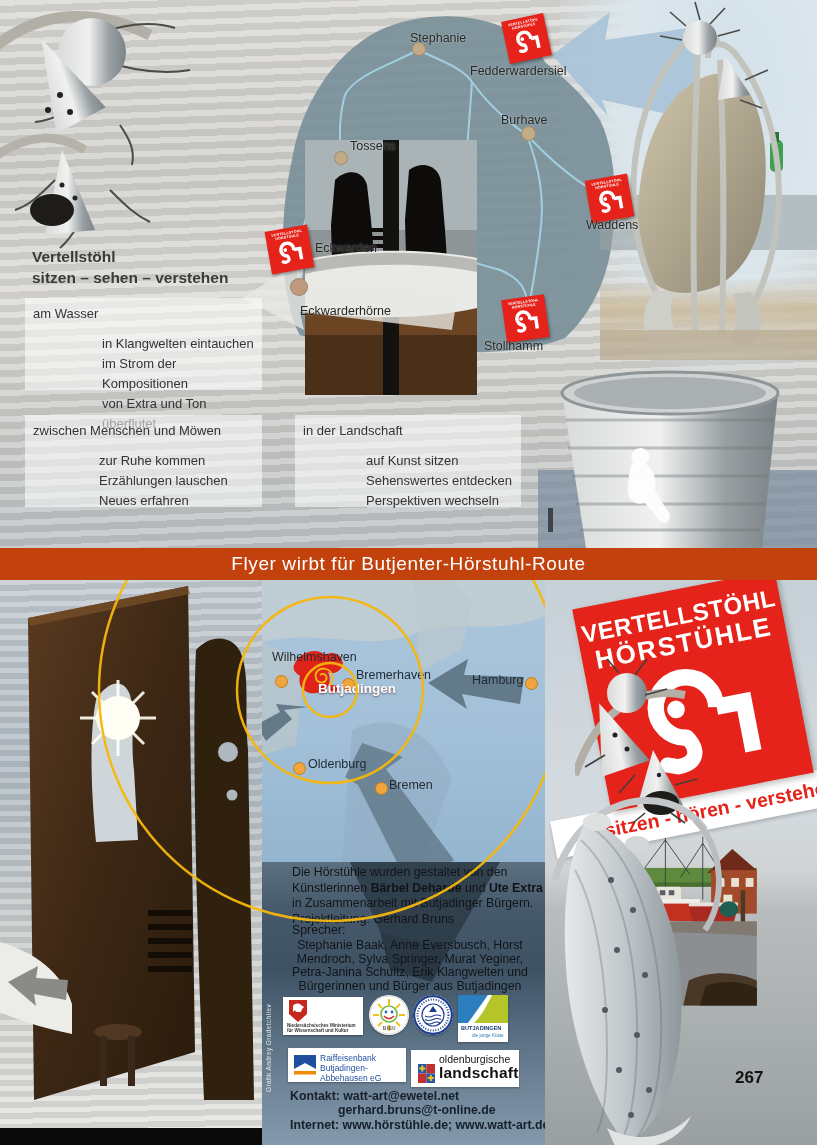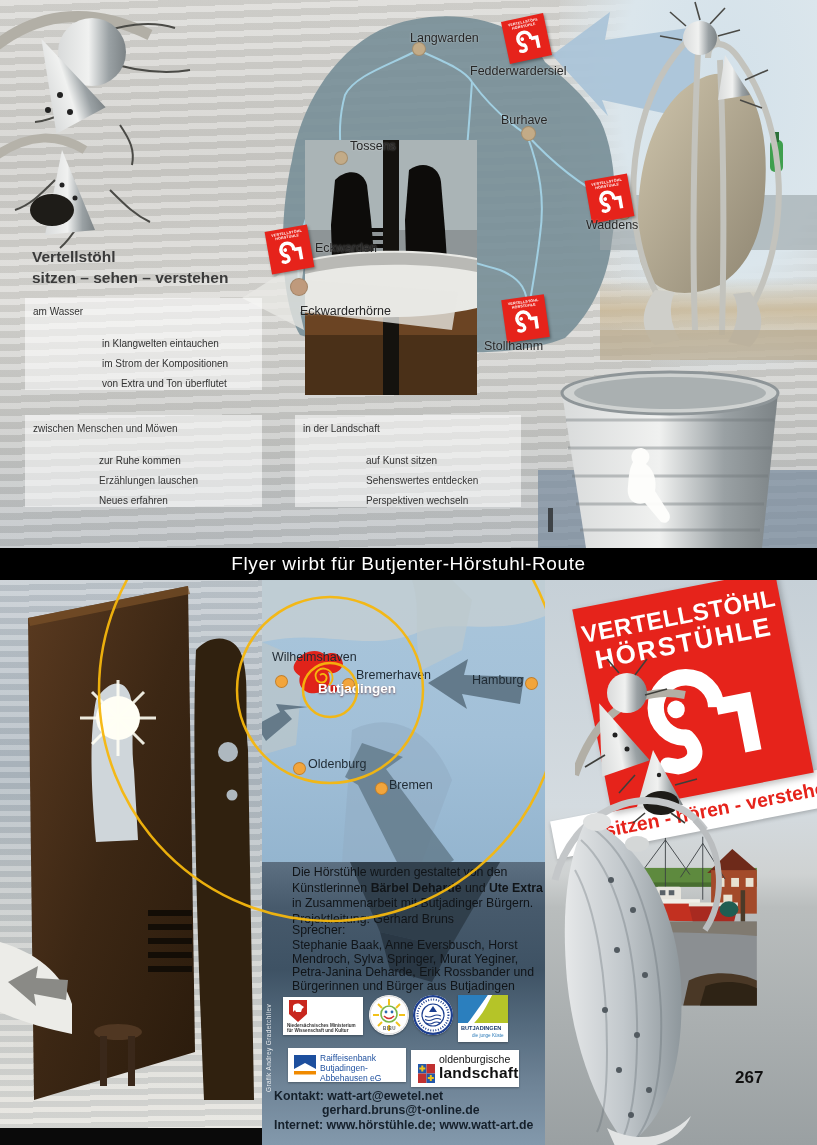--- a/index.html
+++ b/index.html
@@ -11,54 +11,54 @@
   .top-section{left:0;top:0;width:817px;height:548px;
     background:
       repeating-linear-gradient(178deg,rgba(255,255,255,.25) 0 6px,rgba(160,160,156,.18) 6px 13px),
       linear-gradient(180deg,#d7d6d2 0%,#cccbc7 30%,#d8d7d3 55%,#c3c4c2 80%,#b7bcc0 100%);}
   .tr-sky{left:560px;top:0;width:257px;height:370px;
     background:radial-gradient(ellipse at 65% 25%,#d3e1ea 0%,#dbe6ec 45%,rgba(219,230,236,0) 78%);}
   .tr-sand{left:600px;top:278px;width:217px;height:80px;
     background:linear-gradient(180deg,rgba(201,182,147,0) 0%,rgba(201,182,147,.8) 40%,rgba(176,166,148,0) 100%);}
 
   .title-block{left:32px;top:246px;color:#3a3a3a;font-weight:bold;font-size:15.5px;line-height:21px;}
-  .tbox{background:rgba(255,255,255,.55);color:#333;font-size:10px;}
+  .tbox{background:rgba(255,255,255,.55);color:#333;font-size:13px;}
   .tbox .bh{padding:8px 0 0 8px;}
   .tbox .bl{line-height:20px;}
 
   .place-label{position:absolute;color:#262626;font-size:12.5px;text-shadow:0 0 2px rgba(255,255,255,.5);white-space:nowrap;}
   .vdot{position:absolute;border-radius:50%;background:#c3ab87;border:1px solid rgba(120,100,70,.4);}
 
   .marker{position:absolute;width:43px;height:43px;background:#e6231b;
     box-shadow:1px 2px 3px rgba(0,0,0,.35);text-align:center;padding-top:3px;box-sizing:border-box;}
   .marker .ml{font-size:3.6px;line-height:4.2px;color:#fff;font-weight:bold;letter-spacing:.2px;}
   .marker svg{width:27px;height:27px;margin-top:0px;}
 
   
-  .band{left:0;top:548px;width:817px;height:32px;background:#000000;color:#fff;
+  .band{left:0;top:548px;width:817px;height:32px;background:#c2410c;color:#fff;
     display:flex;align-items:center;justify-content:center;
     font-size:19px;font-weight:300;letter-spacing:.6px;}
 
   
   .bottom-section{left:0;top:580px;width:817px;height:565px;background:#9fb4c4;}
   .photo-left{left:0;top:0;width:262px;height:565px;z-index:1;
     background:
       repeating-linear-gradient(179deg,rgba(255,255,255,.2) 0 5px,rgba(140,150,158,.2) 5px 11px),
       linear-gradient(180deg,#c2c9cf 0%,#aeb8c0 35%,#cfd0cc 70%,#e7e5df 100%);}
   .flyer-mid{left:262px;top:0;width:283px;height:673px;z-index:2;}
   .mid-map{left:0;top:0;width:283px;height:282px;background:linear-gradient(180deg,#aac6db 0%,#a2c0d8 55%,#94b5cf 100%);}
   .mid-lower{left:0;top:282px;width:283px;height:283px;
     background:linear-gradient(180deg,#5d7082 0%,#475a6c 16%,#3e5264 38%,#556b7e 58%,#6e8396 78%,#8399ac 100%);}
   .city-label{position:absolute;color:#1f2a33;font-size:12.5px;white-space:nowrap;z-index:7;}
   .city-dot{position:absolute;width:11px;height:11px;border-radius:50%;background:#f2a53c;border:1px solid rgba(150,90,20,.5);z-index:6;}
   .region-label{position:absolute;color:#fff;font-weight:bold;font-size:13.5px;z-index:7;text-shadow:0 1px 2px rgba(80,0,0,.6);}
 
   .midtext{position:absolute;color:#101418;font-size:12.3px;z-index:8;white-space:nowrap;}
   .credits{line-height:15.6px;}
-  .sprecher{line-height:13.5px;}
+  .sprecher{line-height:13.5px;text-align:center;}
   .kontakt{line-height:14.4px;font-weight:bold;color:#15202b;}
   .vcredit{position:absolute;left:3px;top:512px;transform-origin:0 0;transform:rotate(-90deg);
     color:rgba(255,255,255,.85);font-size:6.5px;letter-spacing:.4px;z-index:8;white-space:nowrap;}
 
   .lg{position:absolute;background:#fff;z-index:8;box-shadow:0 1px 2px rgba(0,0,0,.3);}
   .lg-ministry{left:21px;top:417px;width:80px;height:38px;font-size:4.6px;color:#333;font-weight:bold;}
   .lg-ministry .mtxt{position:absolute;left:4px;top:26px;line-height:5.2px;}
   .lg-circle{border-radius:50%;}
   .lg-bank{left:26px;top:468px;width:118px;height:34px;}
   .lg-bank .bt{position:absolute;left:32px;top:5px;color:#1d4f9e;font-size:8.5px;line-height:10px;}
@@ -262,21 +262,21 @@
         </svg>
     </div>
     <div class="marker" style="left:504px;top:297px;transform:rotate(-8deg)">
       <div class="ml">VERTELLSTÖHL</div>
       <div class="ml">HÖRSTÜHLE</div>
       <svg viewBox="0 0 100 100">
           <use href="#chairGlyph"></use>
         </svg>
     </div>
 
-    <span class="place-label" style="left:410px;top:31px">Langwarden</span>
+    <span class="place-label" style="left:410px;top:31px">Stephanie</span>
     <span class="place-label" style="left:470px;top:64px">Fedderwardersiel</span>
     <span class="place-label" style="left:501px;top:113px">Burhave</span>
     <span class="place-label" style="left:350px;top:139px">Tossens</span>
     <span class="place-label" style="left:315px;top:241px">Eckwarden</span>
     <span class="place-label" style="left:300px;top:304px">Eckwarderhörne</span>
     <span class="place-label" style="left:586px;top:218px">Waddens</span>
     <span class="place-label" style="left:484px;top:339px">Stollhamm</span>
 
     <div class="abs title-block">
       <div>Vertellstöhl</div>
@@ -394,21 +394,21 @@
       <div class="midtext credits" style="left:30px;top:285px">
         <div>Die Hörstühle wurden gestaltet von den</div>
         <div><span>Künstlerinnen </span><b>Bärbel Deharde</b><span> und </span><b>Ute Extra</b></div>
         <div>in Zusammenarbeit mit Butjadinger Bürgern.</div>
         <div>Projektleitung: Gerhard Bruns</div>
       </div>
       <div class="midtext sprecher" style="left:30px;top:344px">Sprecher:</div>
       <div class="midtext sprecher" style="left:30px;top:359px">
         <div>Stephanie Baak, Anne Eversbusch, Horst</div>
         <div>Mendroch, Sylva Springer, Murat Yeginer,</div>
-        <div>Petra-Janina Deharde, Erik Rossbander und</div>
+        <div>Petra-Janina Schultz, Erik Klangwelten und</div>
         <div>Bürgerinnen und Bürger aus Butjadingen</div>
       </div>
 
       <div class="lg lg-ministry">
         <svg style="position:absolute;left:6px;top:3px;width:18px;height:22px" viewBox="0 0 18 22">
           <path d="M0 0 h18 v14 l-9 8 l-9 -8 Z" fill="#c8271e"></path>
           <path d="M4 6 c2 -3 6 -3 8 -1 l3 2 -2 2 -1 3 -5 0 -1 -2 -2 2 Z" fill="#fff"></path>
         </svg>
         <div class="mtxt">
           <div>Niedersächsisches Ministerium</div>
@@ -476,21 +476,21 @@
         <svg style="position:absolute;left:5px;top:6px;width:24px;height:22px" viewBox="0 0 24 22">
           <path d="M1 1 L23 1 L23 15 L12 9 L1 15 Z" fill="#1d4f9e"></path>
           <rect x="1" y="17" width="22" height="3.5" fill="#f08a00"></rect>
         </svg>
         <div class="bt">
           <div>Raiffeisenbank</div>
           <div>Butjadingen-Abbehausen eG</div>
         </div>
       </div>
 
-      <div class="midtext kontakt" style="left:12px;top:509px">
+      <div class="midtext kontakt" style="left:28px;top:509px">
         <div>Kontakt: watt-art@ewetel.net</div>
         <div style="padding-left:48px">gerhard.bruns@t-online.de</div>
         <div>Internet: www.hörstühle.de; www.watt-art.de</div>
       </div>
       <div class="vcredit">Grafik Andrey Gradetchliev</div>
     </div>
 
     <div class="abs photo-right">
       <svg style="position:absolute;left:0;top:250px;width:272px;height:315px" viewBox="0 250 272 565">
         <rect x="0" y="318" width="272" height="32" fill="#5e8a3e"></rect>

